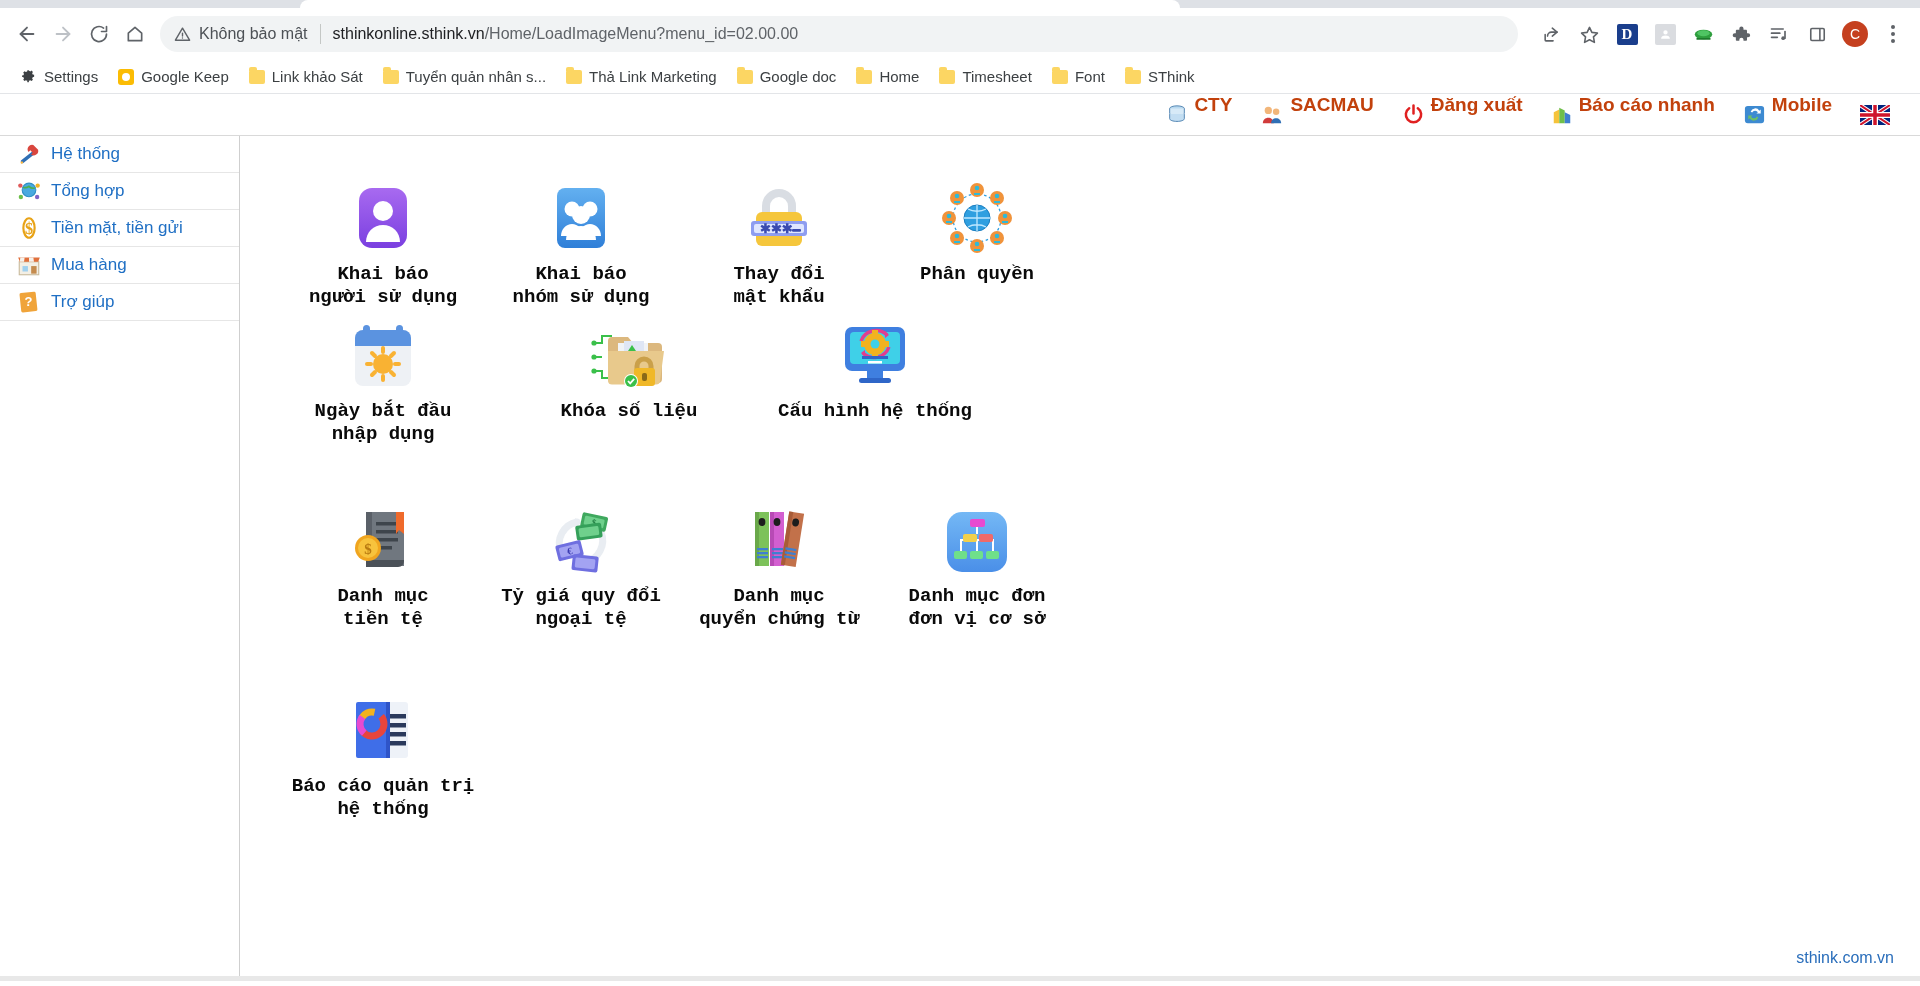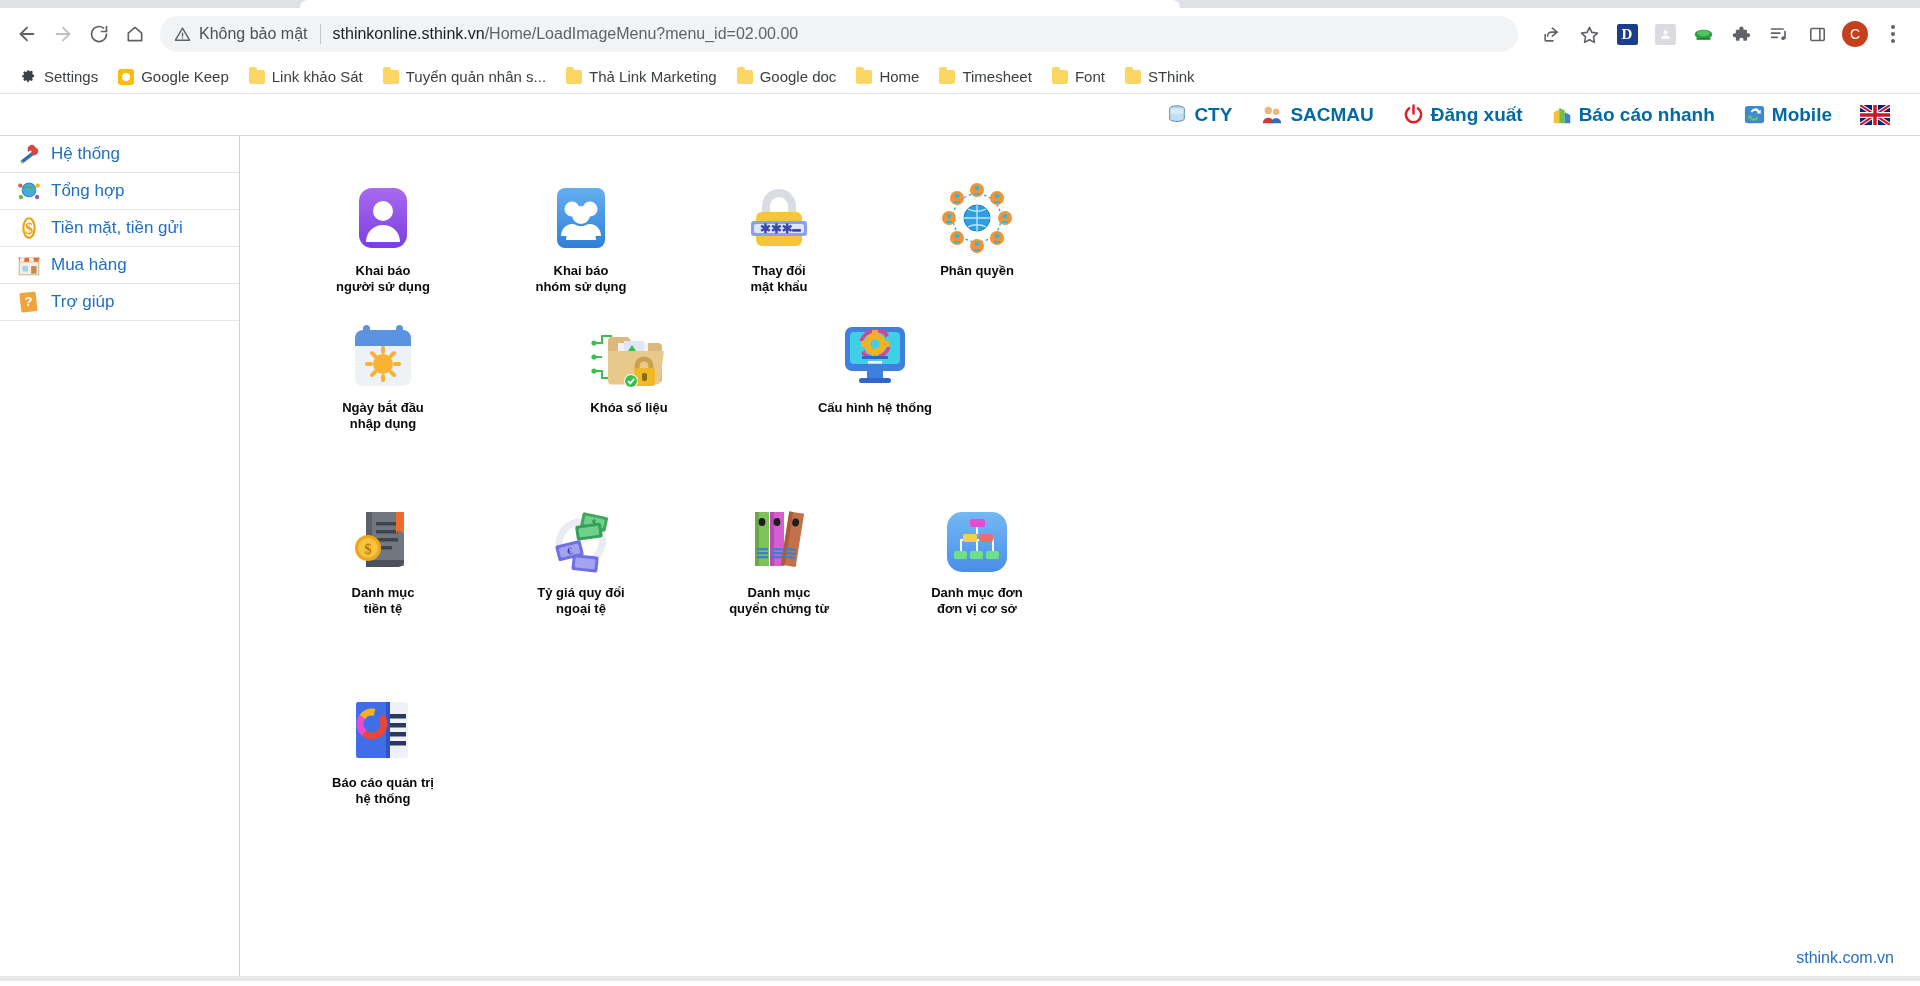--- a/index.html
+++ b/index.html
@@ -109,23 +109,23 @@
 
   
   .app { width: 1920px; height: 887px; background: #fff; position: relative; }
 
   .app-topbar {
     height: 42px; border-bottom: 1px solid #d9d9d9;
     display: flex; align-items: center; justify-content: flex-end;
     padding-right: 16px; gap: 0px;
   }
   .topnav-item {
-    display: flex; align-items: center; gap: 6px;
+    display: flex; gap: 6px;
     padding: 0 14px; height: 42px;
-    font-size: 19px; font-weight: bold; color: #0369a1;
+    font-size: 19px; font-weight: bold; color: #c2410c;
     font-family: "Liberation Sans", sans-serif; white-space: nowrap;
   }
   .topnav-item .glyph { display:flex; align-items:center; }
 
   .app-body { display: flex; height: 845px; }
 
   
   .sidebar {
     width: 240px; flex: 0 0 240px;
     border-right: 1px solid #cfcfcf;
@@ -145,22 +145,22 @@
     flex: 1 1 auto; position: relative; background: #ffffff;
     padding: 38px 0 0 44px;
   }
   .grid-row { display: flex; }
   .tile {
     width: 198px; text-align: center; padding-top: 4px;
     display: flex; flex-direction: column; align-items: center;
   }
   .tile .art { height: 78px; display:flex; align-items:flex-end; justify-content:center; }
   .tile .lbl {
-    margin-top: 7px; font-size: 13px; font-weight: bold; color: #0a0a0a;
-    line-height: 1.22; font-family: Liberation Sans, sans-serif;
+    margin-top: 7px; font-size: 19px; font-weight: bold; color: #0a0a0a;
+    line-height: 1.22; font-family: Liberation Mono, monospace;
   }
 
   .r1 { height: 137px; }
   .r2 { height: 185px; gap: 48px; }
   .r3 { height: 190px; }
 
   .footer-mark {
     position: absolute; right: 26px; bottom: 14px;
     font-size: 16px; color: #2a6ebb;
     font-family: "Liberation Sans", sans-serif;

